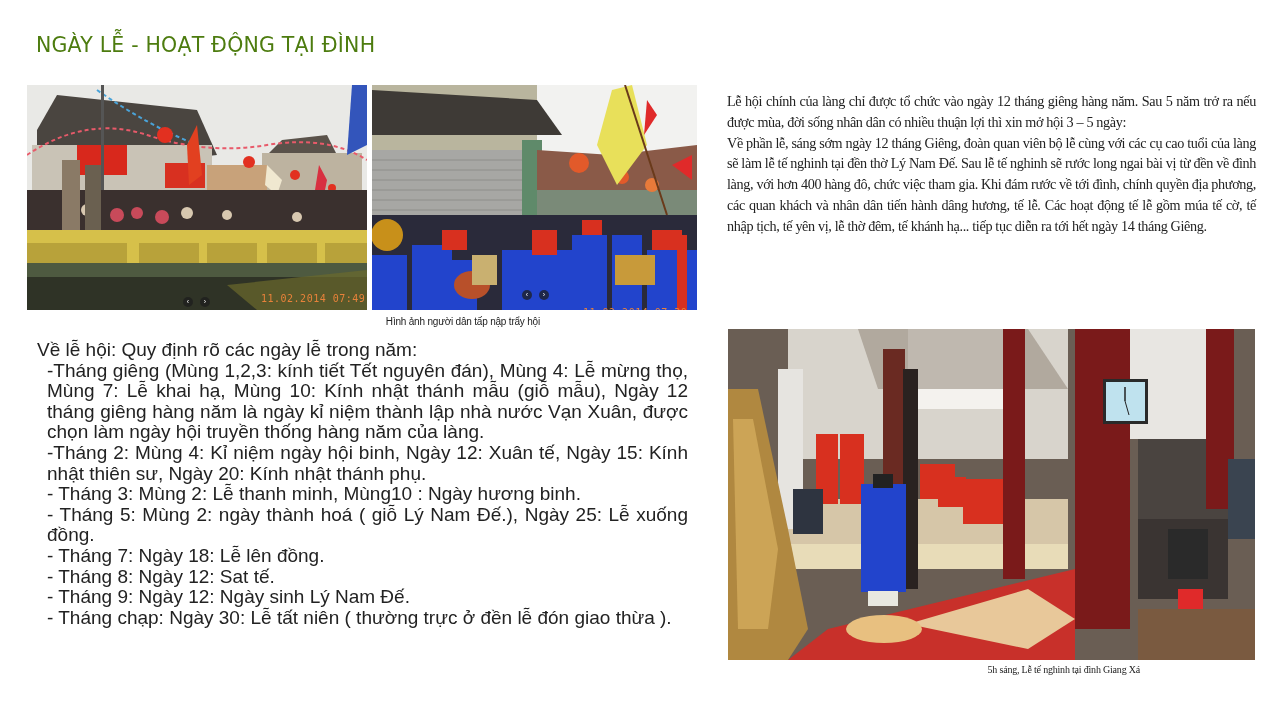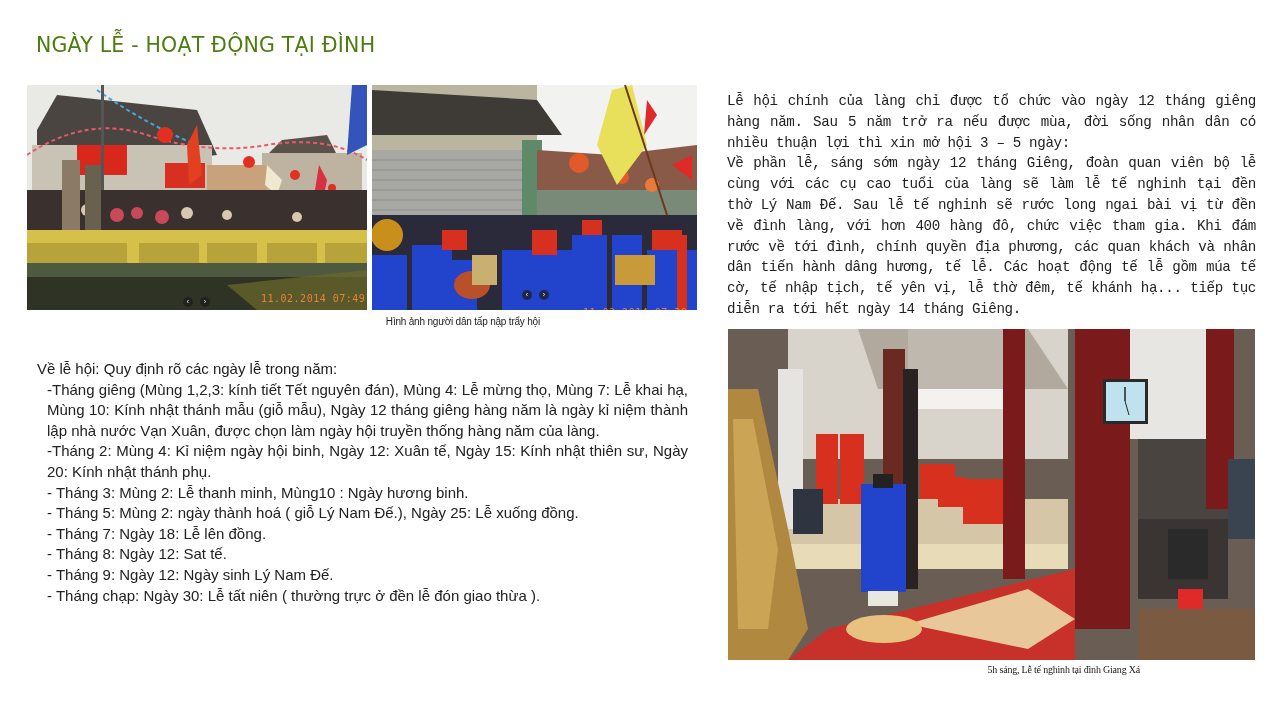--- a/index.html
+++ b/index.html
@@ -13,23 +13,23 @@
     #photo-procession { left: 372px; top: 85px; width: 325px; height: 225px; }
     #photo-ceremony { left: 728px; top: 329px; width: 527px; height: 331px; }
     .timestamp { position: absolute; font-family: "DejaVu Sans Mono", monospace; font-size: 10px;
                  color: #e8823a; letter-spacing: 0.5px; }
     .nav-dot { position: absolute; width: 10px; height: 10px; border-radius: 50%; background: rgba(30,30,30,0.75);
                color: #fff; font-size: 7px; line-height: 10px; text-align: center; }
     .caption { position: absolute; font-size: 10px; color: #222; text-align: right; letter-spacing: -0.2px; }
     #caption-top { left: 200px; top: 316px; width: 340px; }
     #caption-bottom { left: 860px; top: 664px; width: 280px; font-family: Liberation Serif, serif; }
     .right-text { position: absolute; left: 727px; top: 91px; width: 529px; font-size: 14.2px; line-height: 20.8px;
-                  text-align: justify; color: #222; font-family: Liberation Mono, monospace; letter-spacing: -0.35px; }
+                  text-align: justify; color: #222; font-family: Liberation Serif, serif; letter-spacing: -0.35px; }
     .right-text p { margin: 0; }
-    .left-text { position: absolute; left: 37px; top: 359px; width: 651px; font-size: 15px; line-height: 20.6px;
+    .left-text { position: absolute; left: 37px; top: 340px; width: 651px; font-size: 19px; line-height: 20.6px;
                  text-align: justify; color: #222; font-family: "Liberation Sans", sans-serif; }
     .left-text p { margin: 0; }
     .indent { padding-left: 10px; }
   </style>
 </head>
 <body>
 
 <h1 class="slide-title">NGÀY LỄ - HOẠT ĐỘNG TẠI ĐÌNH</h1>
 
 <div class="photo" id="photo-crowd">

